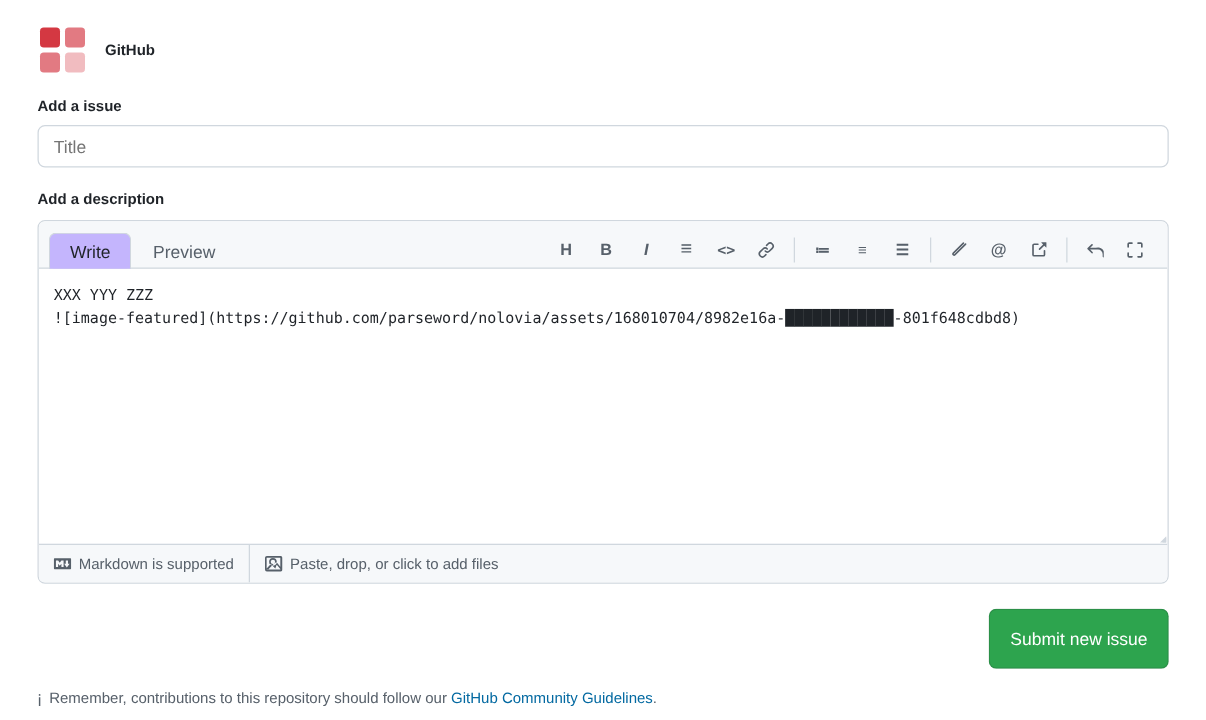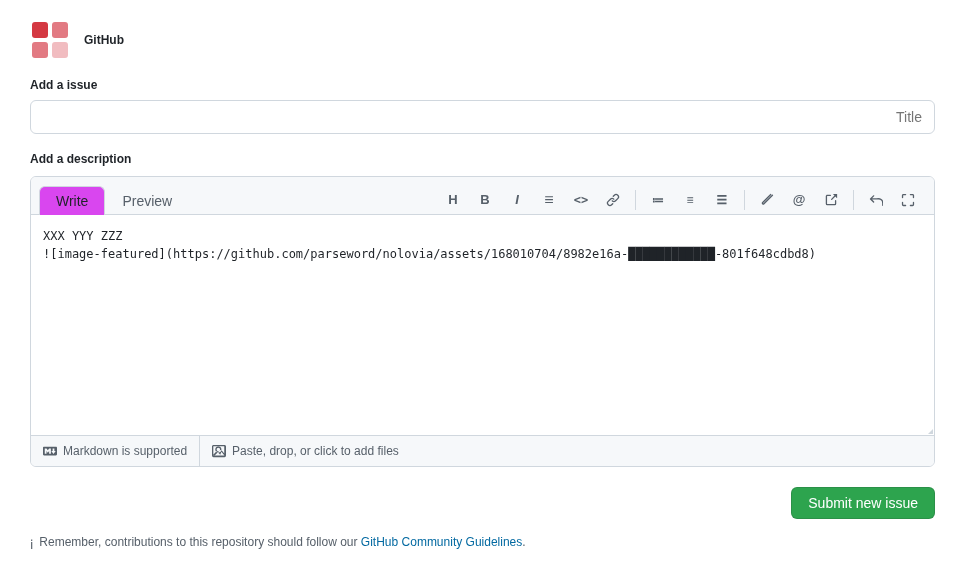--- a/index.html
+++ b/index.html
@@ -44,21 +44,20 @@
     .title-input {
       width: 100%;
       padding: 0 12px;
       font-size: 14px;
       border: 1px solid #d0d7de;
       border-radius: 6px;
       color: #1f2328;
       background: #ffffff;
       height: 34px;
       outline: none;
-      text-align: right;
     }
 
     .description-section {
       margin-bottom: 20px;
     }
 
     .description-section .section-label {
       margin-bottom: 10px;
       display: block;
     }
@@ -85,21 +84,21 @@
       border: 1px solid transparent;
       border-bottom: none;
       border-radius: 6px 6px 0 0;
       background: transparent;
       color: #1f2328;
       position: relative;
       bottom: -1px;
     }
 
     .tab.active {
-      background: #d946ef;
+      background: #c4b5fd;
       border-color: #d0d7de;
       color: #1f2328;
     }
 
     .tab:not(.active) {
       color: #57606a;
     }
 
     .toolbar {
       display: flex;
@@ -195,21 +194,21 @@
 
     .submit-btn {
       background: #2da44e;
       color: #ffffff;
       border: 1px solid rgba(31,35,40,0.15);
       border-radius: 6px;
       padding: 6px 16px;
       font-size: 14px;
       font-weight: 500;
       cursor: pointer;
-      height: 32px;
+      height: 48px;
       display: flex;
       align-items: center;
     }
 
     .footer-note {
       display: flex;
       align-items: flex-start;
       gap: 6px;
       font-size: 12px;
       color: #57606a;

